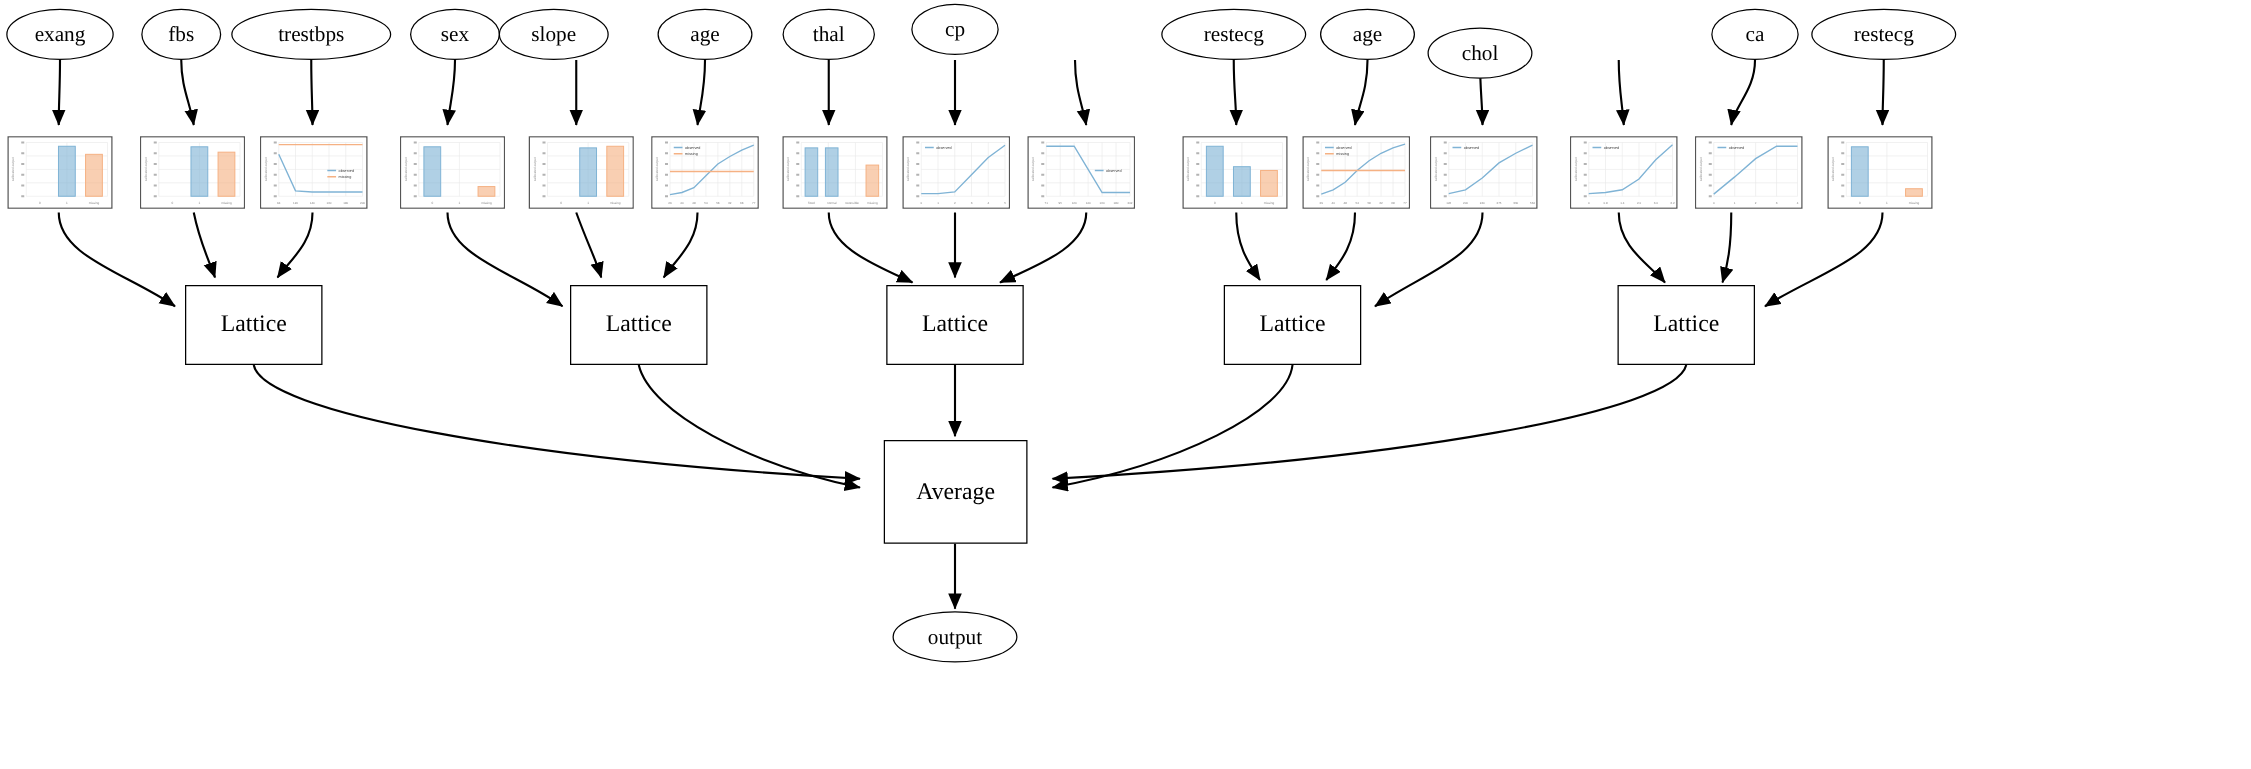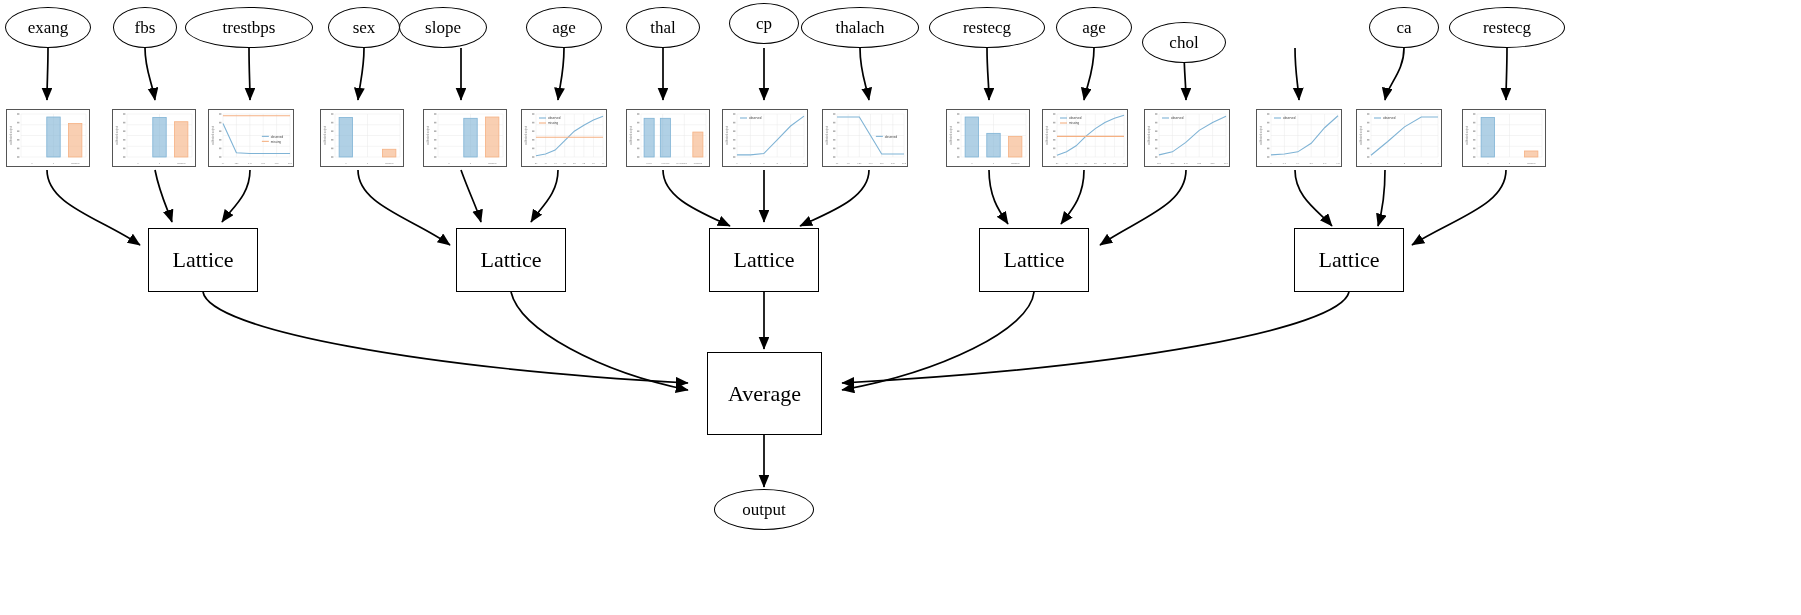--- a/index.html
+++ b/index.html
@@ -5,21 +5,21 @@
 <style>
   html,body{margin:0;padding:0;background:#ffffff;}
   body{width:1801px;height:615px;position:relative;overflow:hidden;
        font-family:"Liberation Serif", serif;color:#000;}
   #stage{position:absolute;left:0;top:0;width:1801px;height:615px;}
   svg.edges{position:absolute;left:0;top:0;width:1801px;height:615px;pointer-events:none;}
 
   .node{position:absolute;box-sizing:border-box;display:flex;align-items:center;justify-content:center;}
   .ellipse{border:1.4px solid #000;border-radius:50%;background:#fff;
            font-size:17px;font-family:"Liberation Serif", serif;line-height:1;}
-  .boxnode{border:1.5px solid #000;background:#fff;font-size:22px;
+  .boxnode{border:1.5px solid #000;background:#fff;font-size:19px;
            font-family:"Liberation Serif", serif;}
 
   .thumb{position:absolute;box-sizing:border-box;border:1.3px solid #555;background:#fff;}
   .thumb svg{display:block;width:100%;height:100%;}
 </style>
 </head>
 <body>
 
 <div id="stage">
   <svg class="edges" viewBox="0 0 1801 615">
@@ -91,23 +91,20 @@
   </div>
   <div class="node ellipse" style="left:526px;top:7px;width:76px;height:41px;">
     <span>age</span>
   </div>
   <div class="node ellipse" style="left:626px;top:7px;width:74px;height:41px;">
     <span>thal</span>
   </div>
   <div class="node ellipse" style="left:729px;top:3px;width:70px;height:41px;">
     <span>cp</span>
   </div>
-  <div class="node ellipse" style="left:801px;top:7px;width:118px;height:41px;">
-    <span>thalach</span>
-  </div>
   <div class="node ellipse" style="left:929px;top:7px;width:116px;height:41px;">
     <span>restecg</span>
   </div>
   <div class="node ellipse" style="left:1056px;top:7px;width:76px;height:41px;">
     <span>age</span>
   </div>
   <div class="node ellipse" style="left:1142px;top:22px;width:84px;height:41px;">
     <span>chol</span>
   </div>
   <div class="node ellipse" style="left:1369px;top:7px;width:70px;height:41px;">

